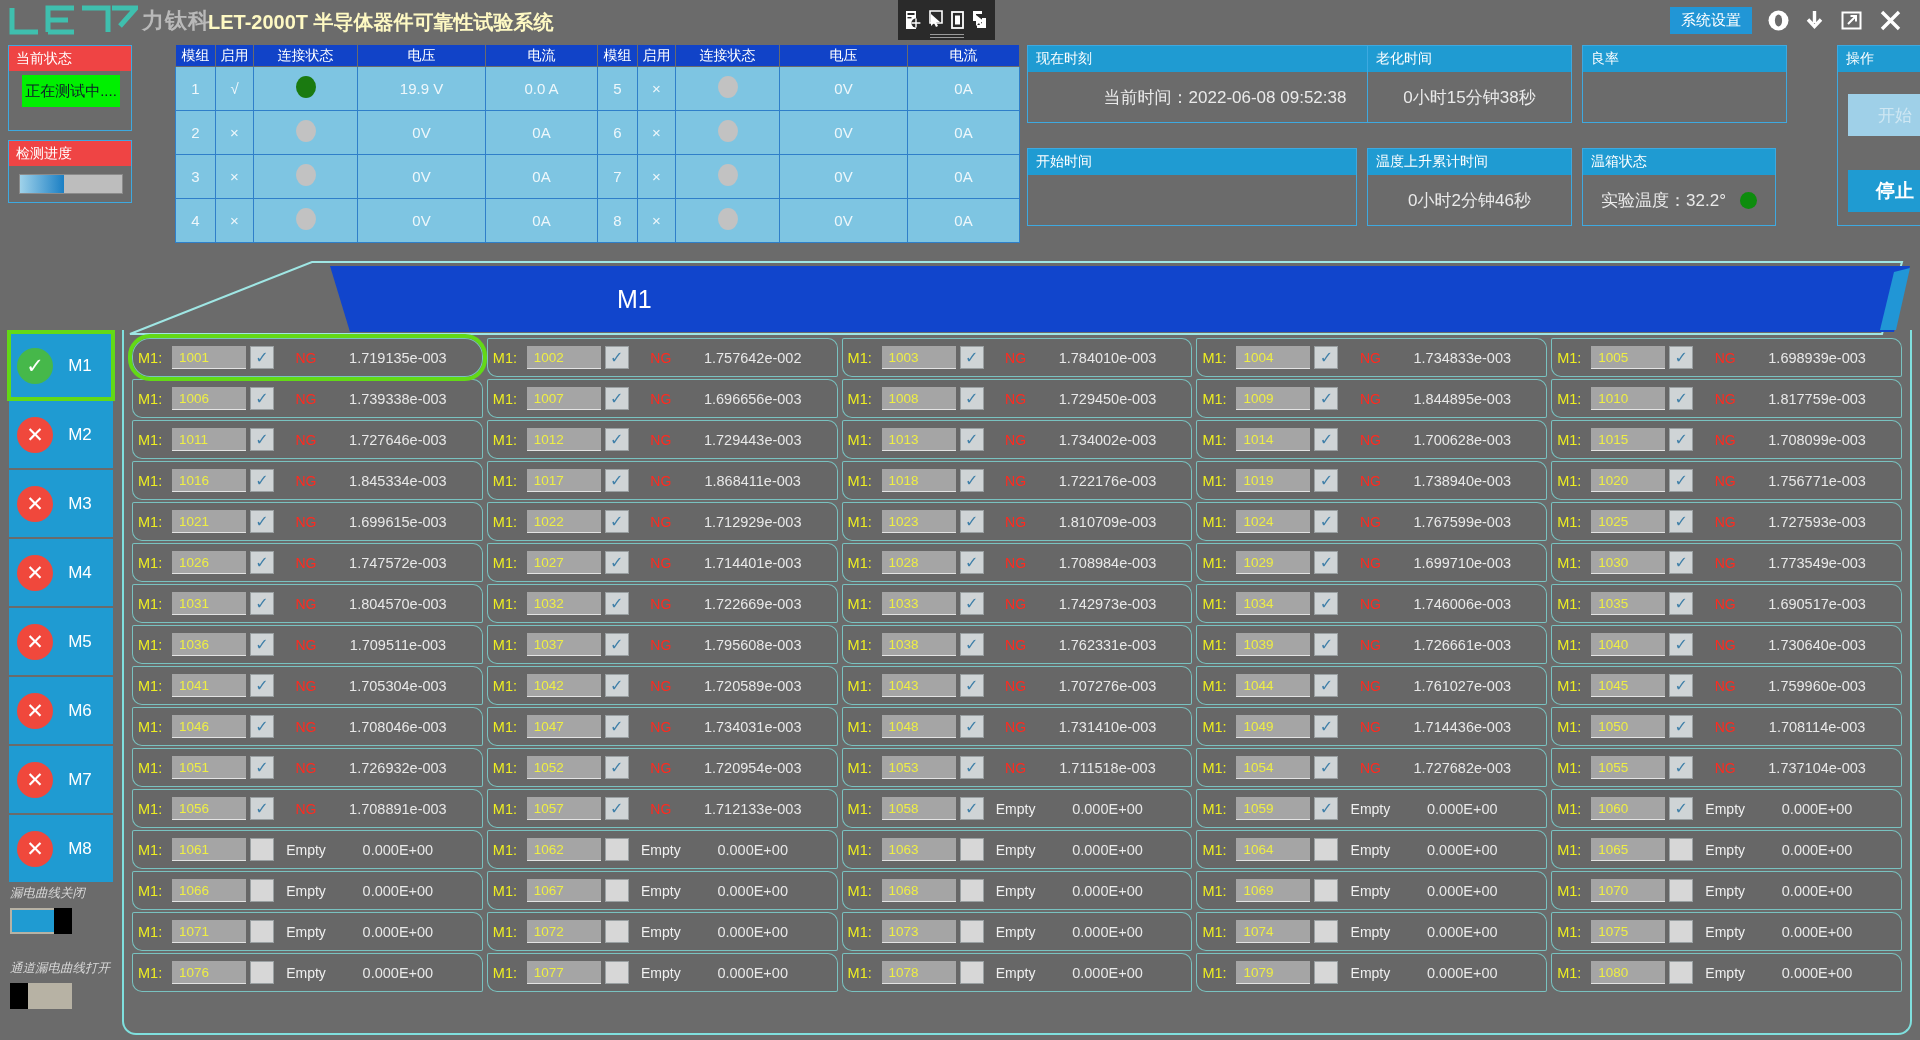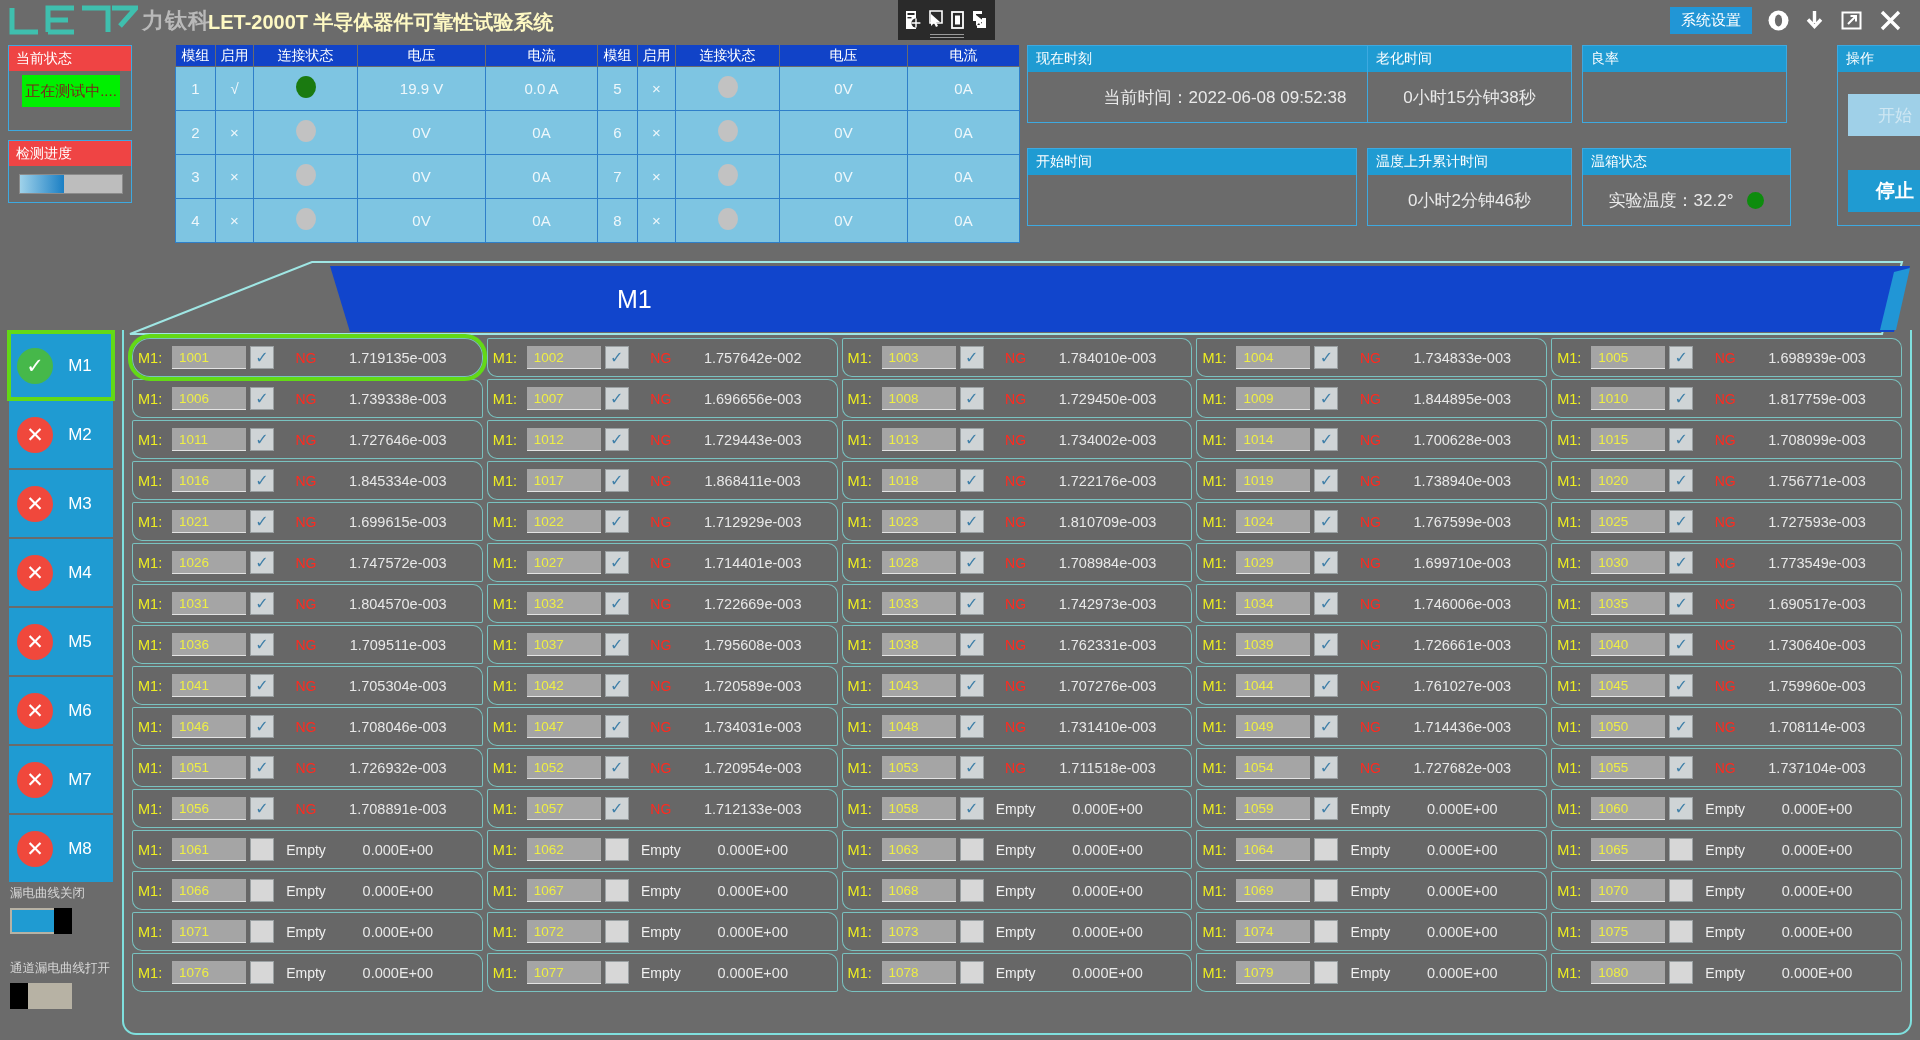--- a/index.html
+++ b/index.html
@@ -19,21 +19,21 @@
   #float-bar-handle{ position:absolute; left:930px; top:34px; width:34px; height:4px;}
   #float-bar-handle div{ height:1px; background:#9a9a9a; margin-bottom:2px;}
   #sys-settings{ position:absolute; right:168px; top:7px; height:27px; background:#2196d6; color:#fff; font-size:15px; padding:4px 11px; cursor:pointer;}
   .topicon{ position:absolute; top:6px; width:28px; height:28px; display:flex; align-items:center; justify-content:center; cursor:pointer;}
   #ic-info{ right:128px; } #ic-down{ right:92px; } #ic-pop{ right:55px; } #ic-close{ right:16px; }
 
   
   .panel{ position:absolute; border:1px solid #3ea9e0; background:#6b6b6b;}
   .panel > .phead{ background:#ef4444; color:#fff; font-size:14px; padding:4px 7px; height:25px;}
   #p-status{ left:8px; top:45px; width:124px; height:86px;}
-  #status-badge{ position:absolute; left:13px; top:29px; width:98px; height:32px; background:#00f000; color:#7f1d1d; font-size:15px; display:flex; align-items:center; justify-content:center;}
+  #status-badge{ position:absolute; left:13px; top:29px; width:98px; height:32px; background:#00f000; color:#0f172a; font-size:15px; display:flex; align-items:center; justify-content:center;}
   #p-progress{ left:8px; top:140px; width:124px; height:63px;}
   #progress-track{ position:absolute; left:10px; top:33px; width:104px; height:20px; background:#bdbdbd; border:1px solid #8b8b8b;}
   #progress-fill{ height:100%; width:43%; background:linear-gradient(to right,#9fd2ea,#1b7fc4);}
 
   
   #modtable{ position:absolute; left:175px; top:44px; width:845px; height:196px; }
   #modtable table{ border-collapse:collapse; width:100%; height:100%; }
   #modtable th{ background:#1143c8; color:#fff; font-size:14px; font-weight:normal; height:22px; border:1px solid #6b6b6b;}
   #modtable td{ background:#7ec5e2; color:#eef7fb; font-size:15px; text-align:center; border:1px solid #2f7fc9; height:44px;}
   .led{ display:inline-block; width:20px; height:22px; border-radius:50%;}
@@ -41,36 +41,36 @@
 
   
   .icard{ position:absolute; border:1px solid #3ea9e0;}
   .icard .ih{ background:#1f9bd2; font-size:14px; padding:4px 8px; height:26px;}
   .icard .ib{ background:#6b6b6b; display:flex; align-items:center; justify-content:center; font-size:17px; color:#eaeaea;}
   #c-now{ left:1027px; top:45px; width:396px; height:78px;} #c-now .ib{height:50px;}
   #c-start{ left:1027px; top:148px; width:330px; height:78px;} #c-start .ib{height:50px;}
   #c-aging{ left:1367px; top:45px; width:205px; height:78px;} #c-aging .ib{height:50px;}
   #c-temprise{ left:1367px; top:148px; width:205px; height:78px;} #c-temprise .ib{height:50px;}
   #c-yield{ left:1582px; top:45px; width:205px; height:78px;} #c-yield .ib{height:50px;}
-  #c-oven{ left:1582px; top:148px; width:209px; height:78px;} #c-oven .ib{height:50px;}
+  #c-oven{ left:1582px; top:148px; width:194px; height:78px;} #c-oven .ib{height:50px;}
   #c-oven .ib span.ledg{ width:17px;height:17px;border-radius:50%;background:#0d8c0d;display:inline-block;margin-left:14px;}
   #c-op{ left:1797px; top:45px; width:116px; height:181px;margin-left:40px;}
   #btn-start{ position:absolute; left:10px; top:48px; width:94px; height:42px; background:#9fd0e8; color:#cfe7f3; font-size:17px; display:flex; align-items:center; justify-content:center; cursor:default;}
   #btn-stop{ position:absolute; left:10px; top:124px; width:94px; height:42px; background:#1f9bd2; color:#fff; font-size:19px; font-weight:bold; display:flex; align-items:center; justify-content:center; cursor:pointer;}
 
   
   #modlist{ position:absolute; left:9px; top:332px; width:104px; }
   .mitem{ position:relative; width:104px; height:67px; background:#1f9bd2; margin-bottom:2px; display:flex; align-items:center; cursor:pointer;}
   .mitem.sel{ outline:4px solid #63d916; outline-offset:-2px;}
   .mic{ width:36px; height:36px; border-radius:50%; margin-left:8px; display:flex; align-items:center; justify-content:center; font-size:21px; color:#fff; font-weight:bold;}
   .mic.ok{ background:#46b84a;} .mic.no{ background:#f0483c;}
   .mlabel{ flex:1; text-align:center; font-size:17px; padding-right:6px;}
 
   #toggles{ position:absolute; left:10px; top:885px; width:120px;}
-  .tgl-label{ font-size:12.5px; color:#d9d9d9; margin-bottom:6px;}
+  .tgl-label{ font-size:12.5px; color:#d9d9d9; margin-bottom:6px;font-style:italic;}
   .tgl{ width:62px; height:26px; border:2px solid #b7b2a4; background:#b7b2a4; position:relative; margin-bottom:26px;}
   .tgl .fillon{ position:absolute; left:0; top:0; width:42px; height:100%; background:#1f9bd2;}
   .tgl .knob{ position:absolute; top:-2px; width:18px; height:26px; background:#000;}
   .tgl.on .knob{ right:-2px;} .tgl.off .knob{ left:-2px;}
 
   
   #m1-wrap{ position:absolute; left:122px; top:258px; width:1790px; height:84px; }
   #m1-banner-svg{ position:absolute; left:0; top:0;}
   #m1-title{ position:absolute; left:495px; top:27px; font-size:25px; color:#fff;}
 

